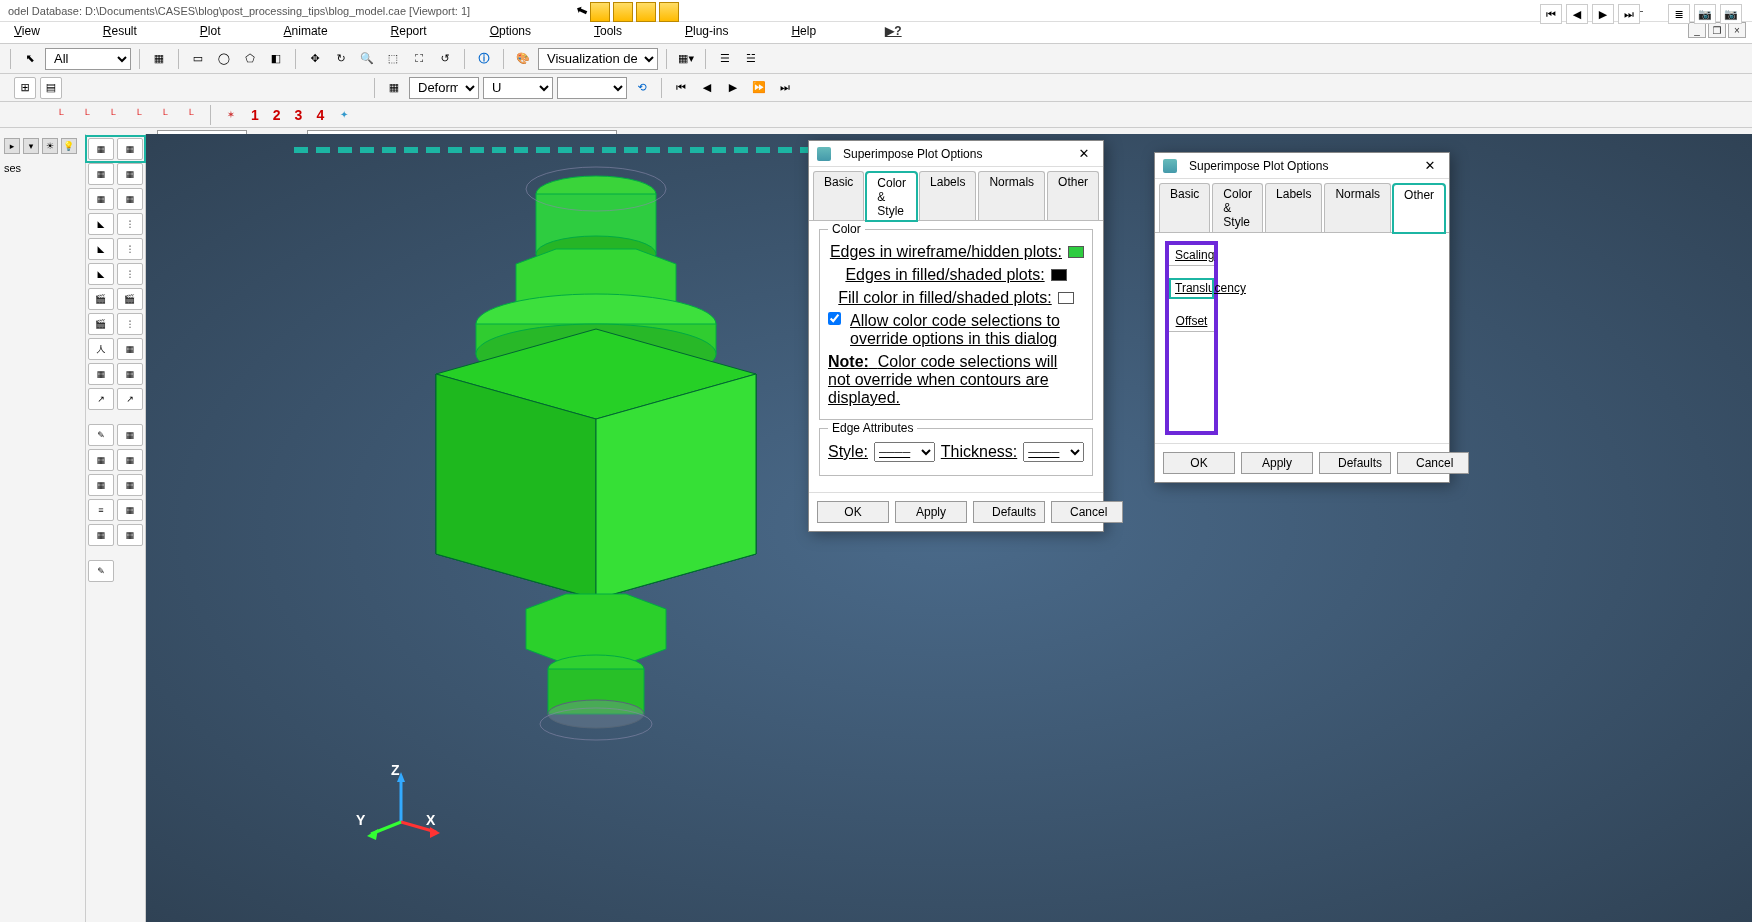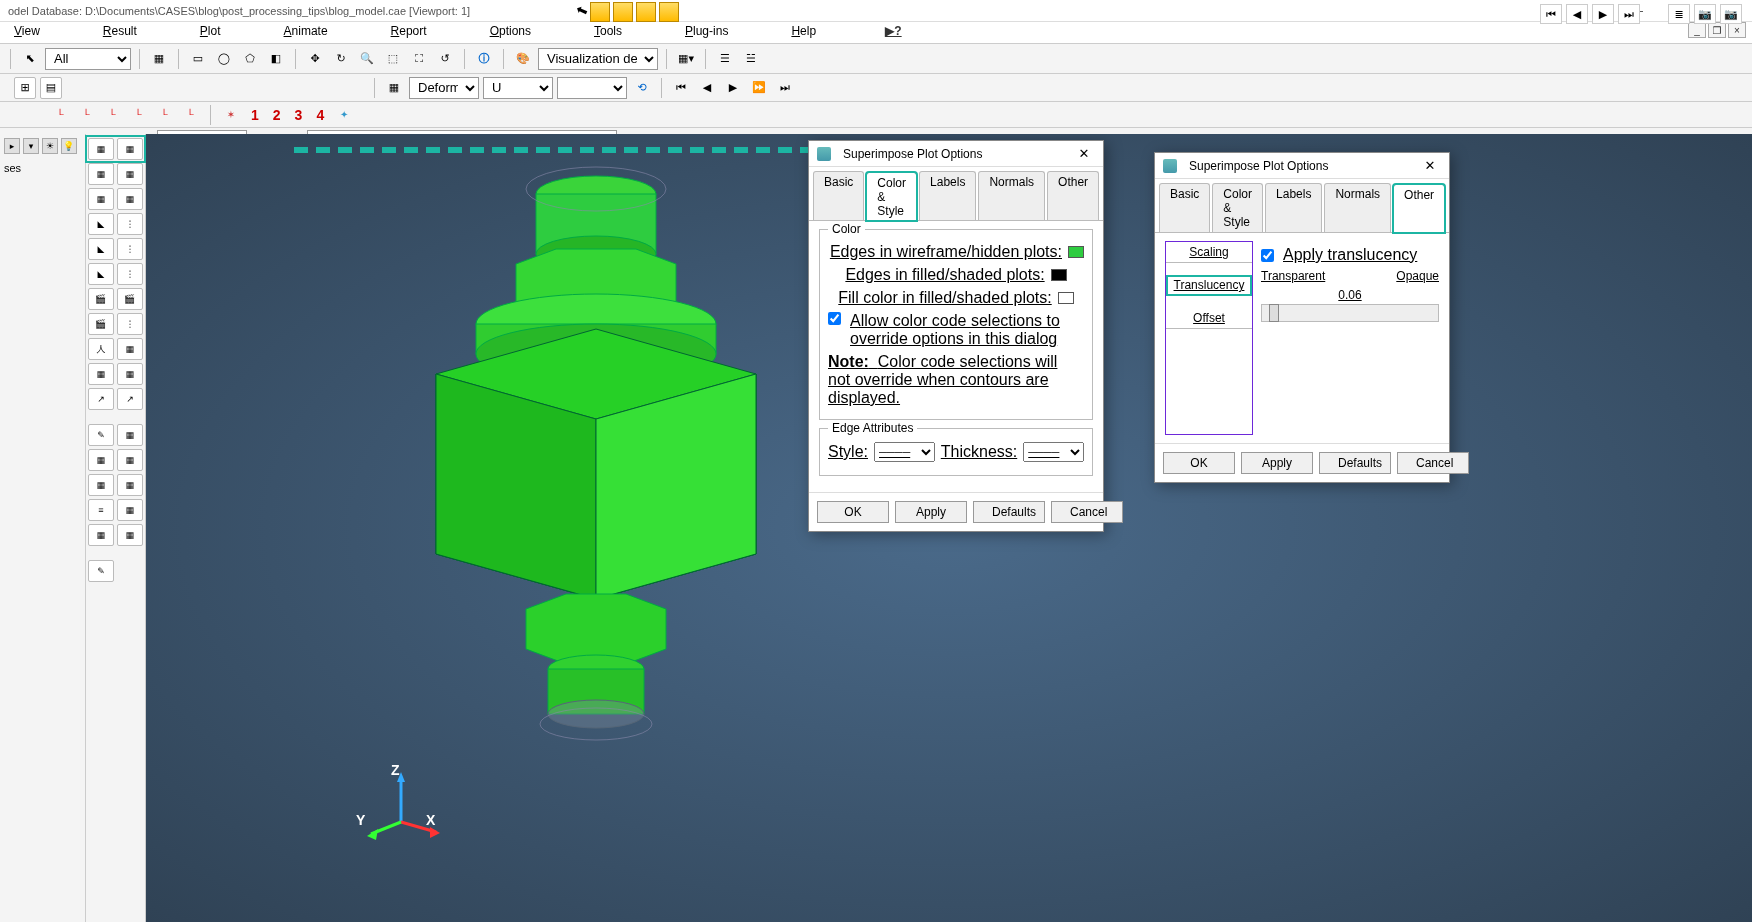--- a/index.html
+++ b/index.html
@@ -61,21 +61,21 @@
   .dialog-body { padding: 8px 10px; font-size: 12px; text-decoration: underline; }
   .group-box { border: 1px solid #bbb; padding: 8px; margin-bottom: 8px; position: relative; }
   .group-box .legend { position: absolute; top: -8px; left: 8px; background: #fff; padding: 0 4px; font-size: 12px; }
   .field-row { display: flex; align-items: center; margin: 5px 0; gap: 6px; }
   .field-row label { font-size: 16px; }
   .swatch { width: 16px; height: 12px; border: 1px solid #555; display:inline-block;}
   .note { font-size: 16px; margin:4px 0;}
   .dlg-buttons { display: flex; justify-content: space-around; padding: 8px; border-top: 1px solid #ddd; gap:6px;}
   .dlg-btn { padding: 3px 18px; font-size: 12px; border: 1px solid #999; background: #f0f0f0; min-width:72px;}
   
-  .side-tabs { display:flex; flex-direction:column; border:1px solid #6d28d9; width:88px;gap:12px;}
+  .side-tabs { display:flex; flex-direction:column; border:4px solid #6d28d9; width:53px;gap:12px;}
   .side-tab { padding:3px 6px; font-size:12px; border-bottom:1px solid #bbb; text-align:center;}
   .side-tab.sel { background:#fff; outline:2px solid #1cb5a3; outline-offset:-2px;}
   
   .right-anim { position:absolute; right:10px; top:0; display:flex; gap:4px; align-items:center; height:28px;}
   .anim-btn { width:22px; height:20px; border:1px solid #ccc; background:#fff; font-size:11px; display:flex;align-items:center;justify-content:center;}
   
   .cursor { position:absolute; left:576px; top:2px; font-size:14px; transform: rotate(-20deg);}
   
   select.mini { height:20px; font-size:11px;}
   input[type=checkbox] { margin-right:3px;}
@@ -410,34 +410,20 @@
         <div class="dialog-tab">Labels</div>
         <div class="dialog-tab">Normals</div>
         <div class="dialog-tab active highlighted-tab">Other</div>
       </div>
       <div class="dialog-body" style="display:flex; gap:8px; min-height:210px;">
         <div class="side-tabs">
           <div class="side-tab">Scaling</div>
           <div class="side-tab sel">Translucency</div>
           <div class="side-tab">Offset</div>
         </div>
-        <div style="flex:1;">
-          <div class="field-row">
-            <input type="checkbox" checked="" style="">
-            <label>Apply translucency</label>
-          </div>
-          <div class="field-row" style="justify-content:space-between;">
-            <span>Transparent</span>
-            <span>Opaque</span>
-          </div>
-          <div style="text-align:center; font-size:12px;">0.06</div>
-          <div style="position:relative; height:18px; background:#eee; border:1px solid #bbb; margin-top:2px;">
-            <div style="position:absolute; left:4%; top:-1px; width:10px; height:18px; background:#ddd; border:1px solid #888;"></div>
-          </div>
-        </div>
       </div>
       <div class="dlg-buttons">
         <button class="dlg-btn">OK</button>
         <button class="dlg-btn">Apply</button>
         <button class="dlg-btn">Defaults</button>
         <button class="dlg-btn">Cancel</button>
       </div>
     </div>
 
   </div>

